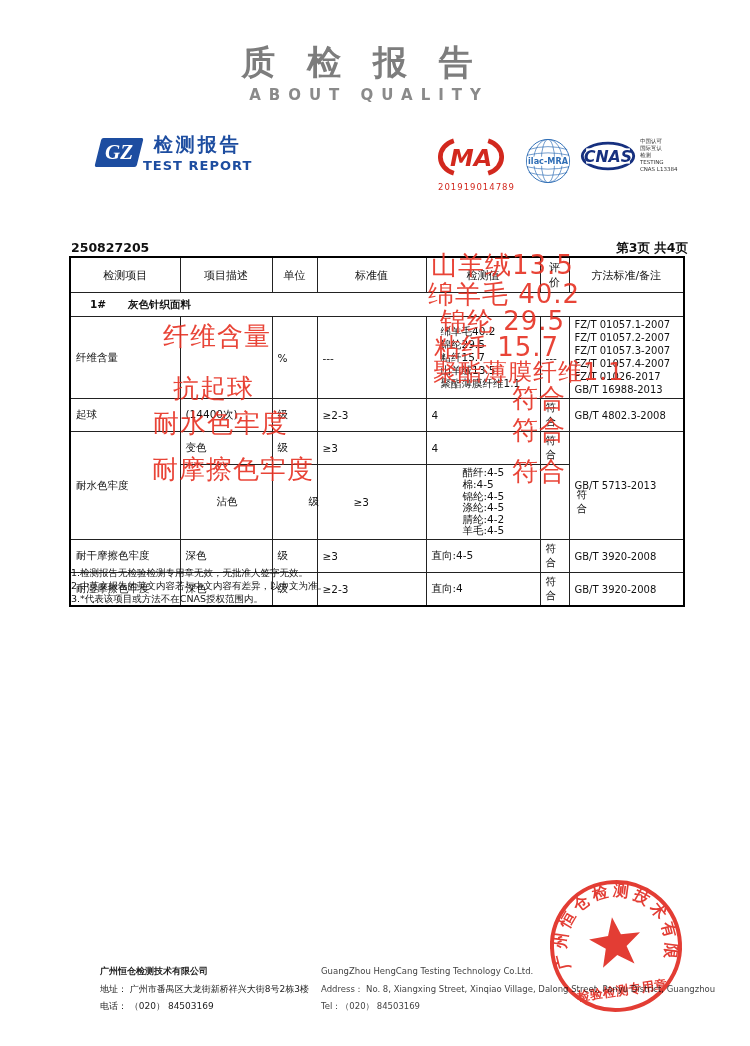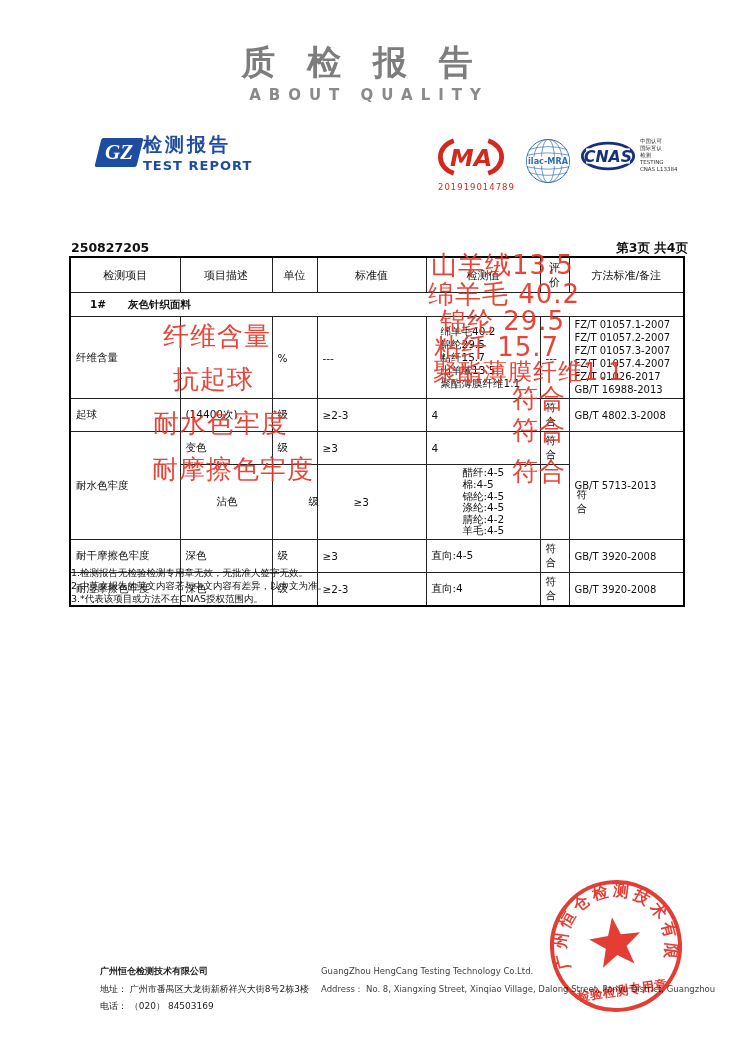--- a/index.html
+++ b/index.html
@@ -26,21 +26,21 @@
   }
   .gz-box span {
     display:inline-block; transform:skewX(14deg); color:#fff;
     font-weight:bold; font-style:italic; font-size:21px;
     font-family:"Liberation Serif",serif;
   }
   .hct-word {
     color:#1d4da0; font-family:"Liberation Serif",serif;
     font-weight:bold; font-style:italic; font-size:40px; line-height:1; margin-right:8px;
   }
-  .hct-right .cn { color:#1d4da0; font-weight:bold; font-size:19px; letter-spacing:3px; }
+  .hct-right .cn { color:#1d4da0; font-weight:bold; font-size:19px; letter-spacing:3px;text-align:center; }
   .hct-right .en { color:#1d4da0; font-weight:bold; font-size:13px; letter-spacing:1px; }
   
   .cert-row { position:absolute; left:438px; top:136px; display:flex; align-items:flex-start; }
   .cma-block { text-align:left; margin-right:10px; }
   .cma-number { color:#d2281e; font-size:8.5px; letter-spacing:1px; margin-top:0px; }
   .cnas-block { display:flex; align-items:flex-start; }
   .cnas-side { margin-left:3px; margin-top:2px; }
   .cnas-side div { font-size:5.5px; color:#333; line-height:7px; white-space:nowrap; }
   
   .report-no { position:absolute; left:71px; top:240px; font-size:12.5px; font-weight:bold; }
@@ -236,40 +236,41 @@
   </tbody>
     </table>
 
   <div class="notes">
     <div>1.检测报告无检验检测专用章无效，无批准人签字无效。</div>
     <div>2.中英文报告的英文内容若与中文内容有差异，以中文为准。</div>
     <div>3.*代表该项目或方法不在CNAS授权范围内。</div>
   </div>
 
   <div class="ann" style="left:163px;top:323px;">纤维含量</div>
-  <div class="ann" style="left:173px;top:366px;">抗起球</div>
+  <div class="ann" style="left:173px;top:375px;">抗起球</div>
   <div class="ann" style="left:153px;top:410px;">耐水色牢度</div>
   <div class="ann" style="left:152px;top:456px;">耐摩擦色牢度</div>
   <div class="ann" style="left:431px;top:252px;">山羊绒13.5</div>
   <div class="ann" style="left:428px;top:281px;">绵羊毛 40.2</div>
   <div class="ann" style="left:440px;top:308px;">锦纶 29.5</div>
   <div class="ann" style="left:434px;top:334px;">粘纤 15.7</div>
   <div class="ann" style="left:433px;top:360px;font-size:24px;">聚酯薄膜纤维1.1</div>
   <div class="ann" style="left:512px;top:385px;">符合</div>
   <div class="ann" style="left:512px;top:417px;">符合</div>
   <div class="ann" style="left:512px;top:458px;">符合</div>
 
   <div class="footer-cn">
     <div class="co">广州恒仓检测技术有限公司</div>
     <div>地址：  广州市番禺区大龙街新桥祥兴大街8号2栋3楼</div>
     <div>电话：  （020） 84503169</div>
   </div>
   <div class="footer-en">
     <div>GuangZhou HengCang Testing Technology Co.Ltd.</div>
     <div>Address：  No. 8, Xiangxing Street, Xinqiao Village, Dalong Street, Panyu District, Guangzhou</div>
+    <div>Tel：（020） 84503169</div>
   </div>
 
   <div class="stamp">
     <svg width="140" height="140" viewBox="0 0 140 140">
       <defs>
         <path id="arcTop" d="M 23 87 A 50 50 0 1 1 117 87" fill="none"></path>
       </defs>
       <circle cx="70" cy="70" r="64" fill="none" stroke="#e0281e" stroke-width="4"></circle>
       <text font-size="15.5" font-weight="bold" fill="#e0281e" letter-spacing="4">
         <textPath href="#arcTop" startOffset="2">广州恒仓检测技术有限公司</textPath>

